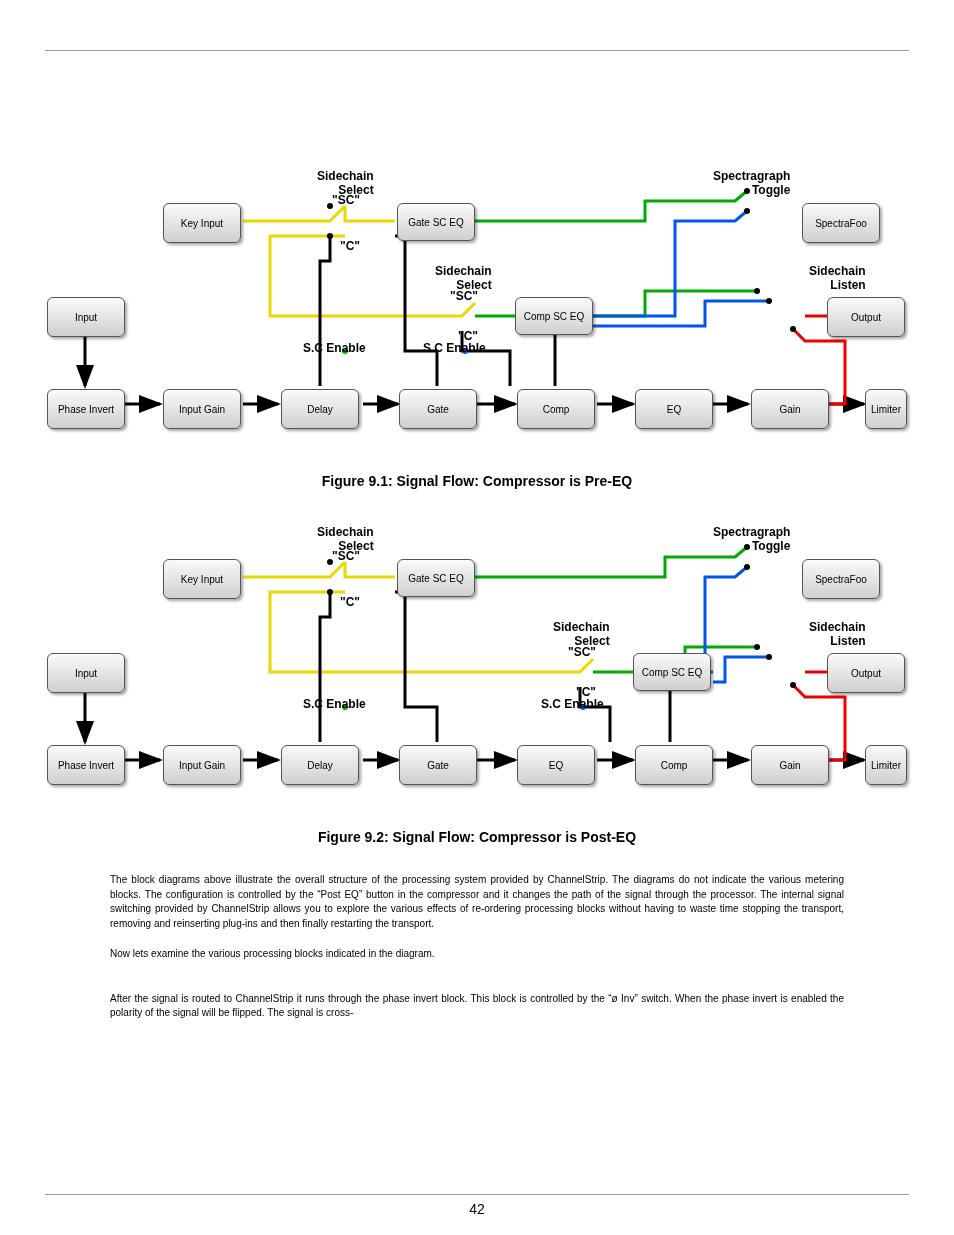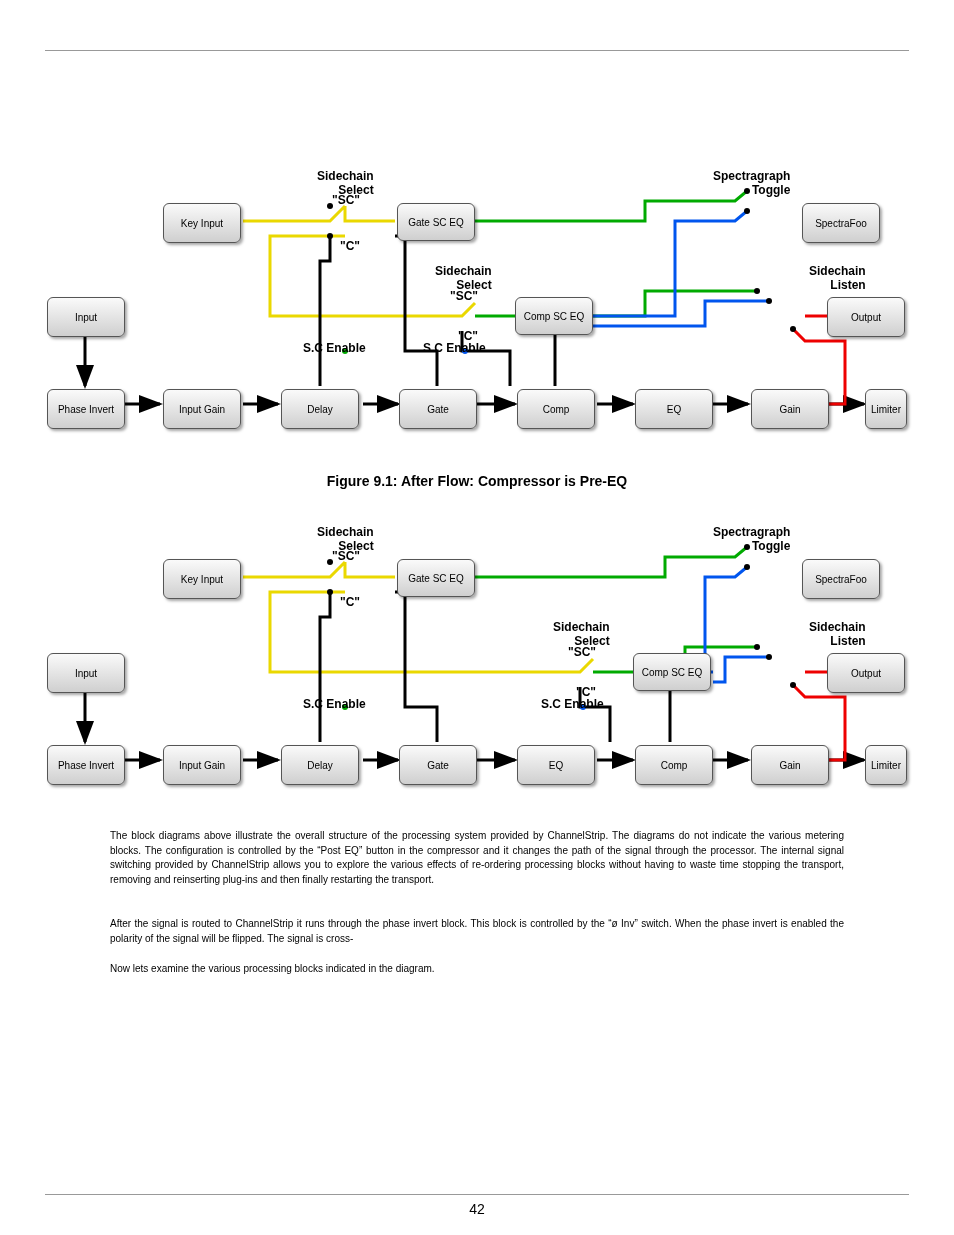--- a/index.html
+++ b/index.html
@@ -111,21 +111,21 @@
     <div class="node" style="left:782px;top:136px">Output</div>
     <div class="node" style="left:2px;top:228px">Phase Invert</div>
     <div class="node" style="left:118px;top:228px">Input Gain</div>
     <div class="node" style="left:236px;top:228px">Delay</div>
     <div class="node" style="left:354px;top:228px">Gate</div>
     <div class="node" style="left:472px;top:228px">Comp</div>
     <div class="node" style="left:590px;top:228px">EQ</div>
     <div class="node" style="left:706px;top:228px">Gain</div>
     <div class="node" style="left:820px;top:228px;width:42px">Limiter</div>
   </div>
-  <p class="caption">Figure 9.1: After Flow: Compressor is Pre-EQ</p>
+  <p class="caption">Figure 9.1: Signal Flow: Compressor is Pre-EQ</p>
 
   <div class="diagram" id="fig2">
     <svg class="wires" width="864" height="300">
       <defs>
         <marker id="ah2" markerWidth="8" markerHeight="8" refX="7" refY="3" orient="auto">
             <path d="M0,0 L8,3 L0,6 z" fill="#000"></path>
           </marker>
       </defs>
       <g stroke="#000" stroke-width="3" fill="none" marker-end="url(#ah2)">
         <line x1="40" y1="170" x2="40" y2="225"></line>
@@ -196,20 +196,21 @@
     <div class="node" style="left:782px;top:136px">Output</div>
     <div class="node" style="left:2px;top:228px">Phase Invert</div>
     <div class="node" style="left:118px;top:228px">Input Gain</div>
     <div class="node" style="left:236px;top:228px">Delay</div>
     <div class="node" style="left:354px;top:228px">Gate</div>
     <div class="node" style="left:472px;top:228px">EQ</div>
     <div class="node" style="left:590px;top:228px">Comp</div>
     <div class="node" style="left:706px;top:228px">Gain</div>
     <div class="node" style="left:820px;top:228px;width:42px">Limiter</div>
   </div>
+  <p class="caption">Figure 9.2: Signal Flow: Compressor is Post-EQ</p>
 
   <p class="body">The block diagrams above illustrate the overall structure of the processing system provided by ChannelStrip. The diagrams do not indicate the various metering blocks. The configuration is controlled by the “Post EQ” button in the compressor and it changes the path of the signal through the processor. The internal signal switching provided by ChannelStrip allows you to explore the various effects of re-ordering processing blocks without having to waste time stopping the transport, removing and reinserting plug-ins and then finally restarting the transport.</p>
+  <p class="body">Now lets examine the various processing blocks indicated in the diagram.</p>
   <p class="body" style="margin-top:30px">After the signal is routed to ChannelStrip it runs through the phase invert block. This block is controlled by the “ø Inv” switch. When the phase invert is enabled the polarity of the signal will be flipped. The signal is cross-</p>
-  <p class="body">Now lets examine the various processing blocks indicated in the diagram.</p>
 
   <div class="bottomrule"></div>
   <div class="pagenum">42</div>
 </div>
 
 </body></html>

